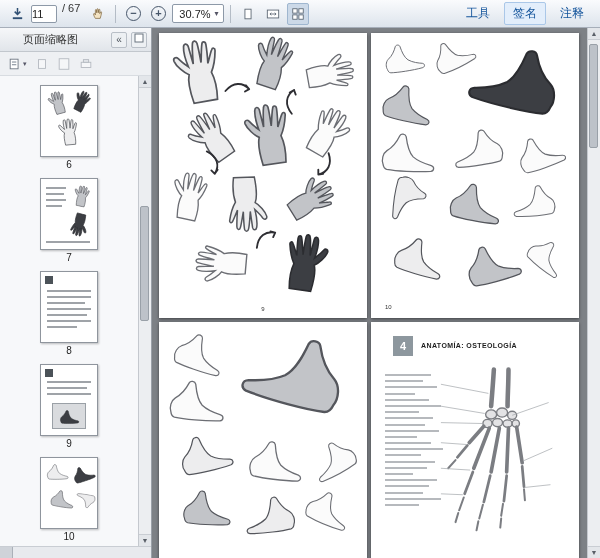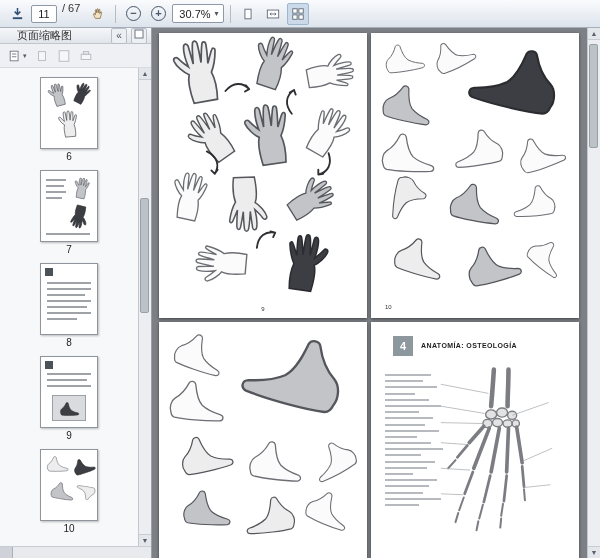--- a/index.html
+++ b/index.html
@@ -7,39 +7,39 @@
   .app { width:600px; height:558px; display:flex; flex-direction:column; background:#e9ecf0; }
 
   
   .toolbar { height:28px; flex:0 0 auto; display:flex; align-items:center; gap:3px; padding:0 6px;
              background:linear-gradient(#fafbfd,#dde4ec); border-bottom:1px solid #a6aeb9; }
   .tbtn { display:flex; align-items:center; justify-content:center; width:22px; height:22px;
           background:transparent; border:1px solid transparent; border-radius:2px; cursor:pointer; }
   .tbtn svg { display:block; }
   .circ { width:15px; height:15px; border-radius:50%; border:1.5px solid #47566a; color:#47566a;
           font-size:11px; line-height:12px; text-align:center; font-weight:bold; }
-  .page-input { width:26px; height:18px; font-size:11px; text-align:center; border:1px solid #8d99a8;
+  .page-input { width:26px; height:18px; font-size:11px; text-align:left; border:1px solid #8d99a8;
                 border-radius:2px; background:#fff; color:#222; font-family:inherit; }
   .page-total { font-size:11px; color:#333; margin:0 4px 12px 2px; white-space:nowrap; }
   .sep { width:1px; height:18px; background:#b4bcc6; margin:0 3px; }
   .zoom-select { display:flex; align-items:center; height:19px; border:1px solid #8d99a8; background:#fff;
                  border-radius:2px; padding:0 4px 0 6px; font-size:11px; gap:4px; color:#222; cursor:pointer; }
   .zoom-select .dd { font-size:8px; color:#556; }
   .viewbtn { width:22px; height:22px; display:flex; align-items:center; justify-content:center; border-radius:2px; border:1px solid transparent; }
   .viewbtn.active { background:#ccd9e8; border:1px solid #9fb6cf; }
   .links { margin-left:auto; display:flex; align-items:center; gap:6px; padding-right:2px; }
   .tlink { color:#15559c; font-size:12px; padding:2px 8px; cursor:pointer; white-space:nowrap; }
   .tlink.boxed { background:#e3eefb; border:1px solid #aac7e8; border-radius:2px; }
 
   
   .body { flex:1 1 auto; display:flex; min-height:0; }
 
   
   .sidebar { width:152px; flex:0 0 auto; display:flex; flex-direction:column; background:#f2f3f5; border-right:1px solid #9aa0a8; }
-  .sb-header { height:16px; flex:0 0 auto; display:flex; align-items:center; gap:4px; padding:0 4px 0 17px;
+  .sb-header { height:24px; flex:0 0 auto; display:flex; align-items:center; gap:4px; padding:0 4px 0 23px;
                background:linear-gradient(#f6f7f9,#e1e5ea); border-bottom:1px solid #c2c7cd; }
   .sb-title { flex:1; font-size:11px; color:#2e2e2e; white-space:nowrap; overflow:hidden; }
   .sb-btn { width:16px; height:16px; border:1px solid #b9bfc7; background:#edf0f3; font-size:10px; line-height:13px;
             text-align:center; color:#50565e; border-radius:2px; cursor:pointer; }
   .sb-tools { height:24px; flex:0 0 auto; display:flex; align-items:center; gap:4px; padding:0 6px;
               border-bottom:1px solid #d8dce1; background:#eef0f3; }
   .sb-tool { display:flex; align-items:center; gap:1px; height:18px; padding:0 2px; border-radius:2px; cursor:pointer; }
   .sb-tool .dd { font-size:7px; color:#556; }
   .sb-tool.dim { opacity:.45; }
   .sb-body { flex:1 1 auto; display:flex; min-height:0; }
@@ -140,20 +140,25 @@
     <span class="viewbtn active">
       <svg width="14" height="14" viewBox="0 0 16 16">
         <g fill="#fff" stroke="#5b6672">
           <rect x="2" y="2" width="5" height="5"></rect>
             <rect x="9" y="2" width="5" height="5"></rect>
           <rect x="2" y="9" width="5" height="5"></rect>
             <rect x="9" y="9" width="5" height="5"></rect>
         </g>
       </svg>
     </span>
+    <div class="links">
+      <span class="tlink">工具</span>
+      <span class="tlink boxed">签名</span>
+      <span class="tlink">注释</span>
+    </div>
   </div>
 
   <div class="body">
 
     <div class="sidebar">
       <div class="sb-header">
         <span class="sb-title">页面缩略图</span>
         <span class="sb-btn">«</span>
         <span class="sb-btn">
           <svg width="10" height="10" viewBox="0 0 10 10">

